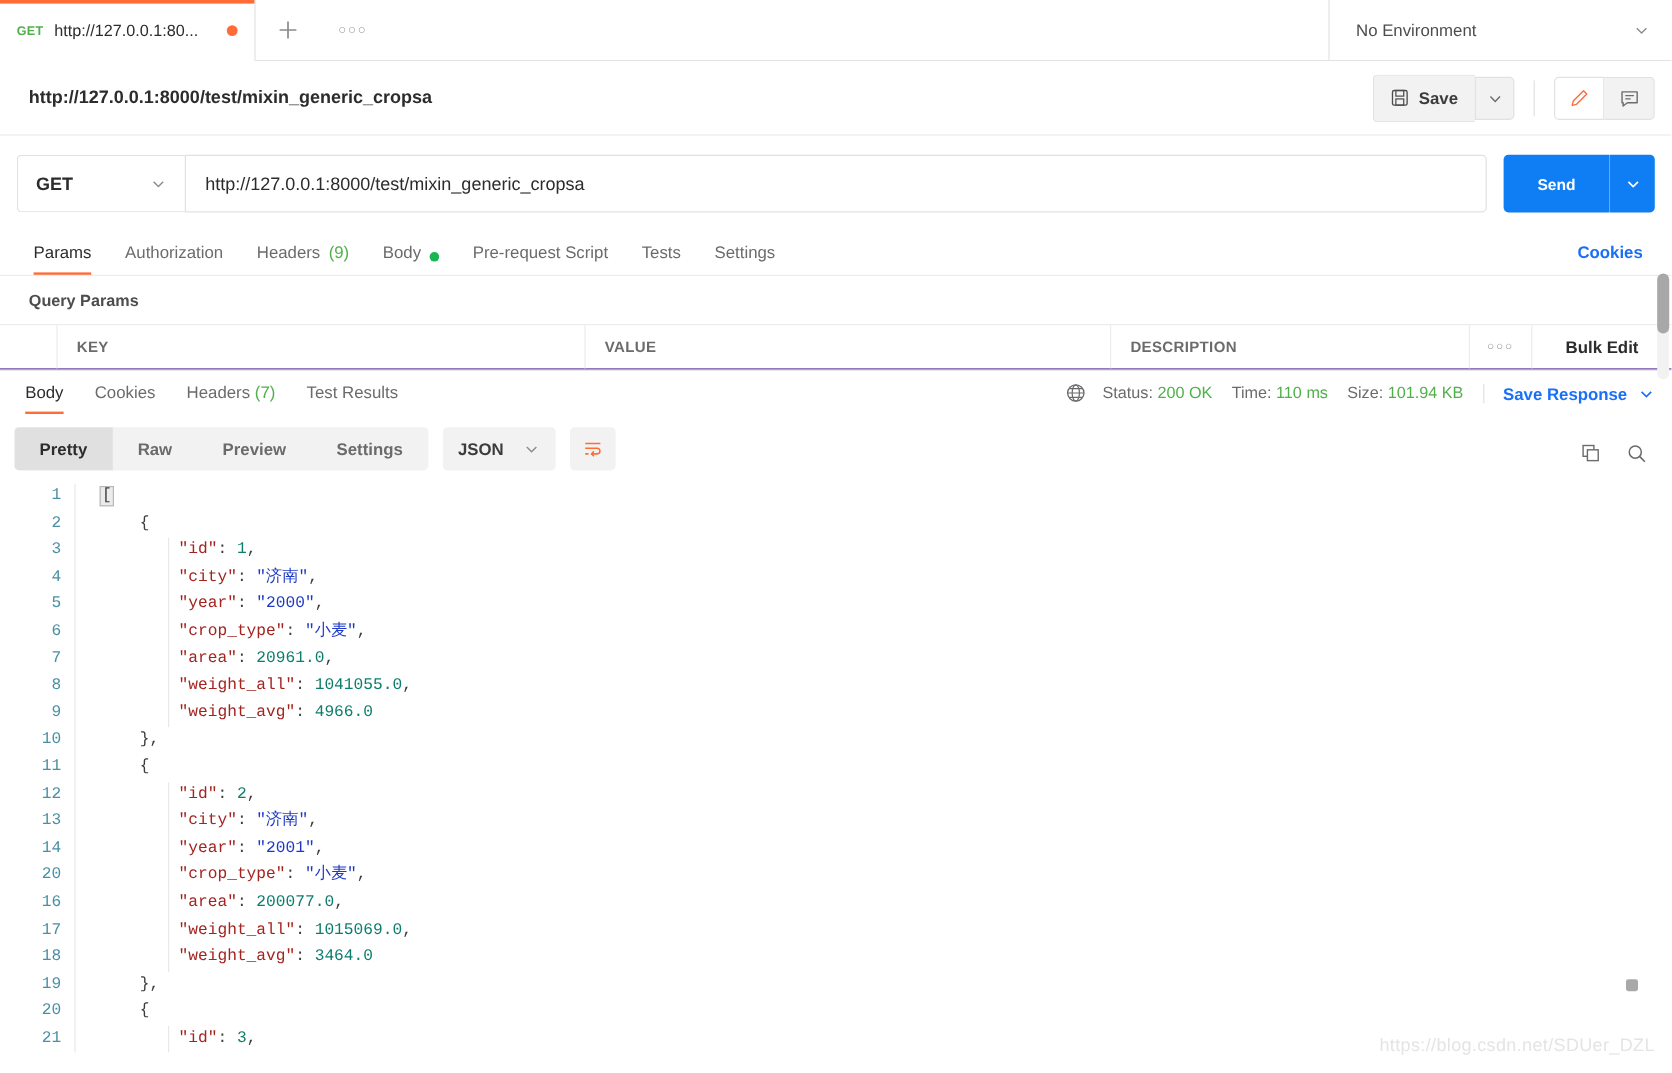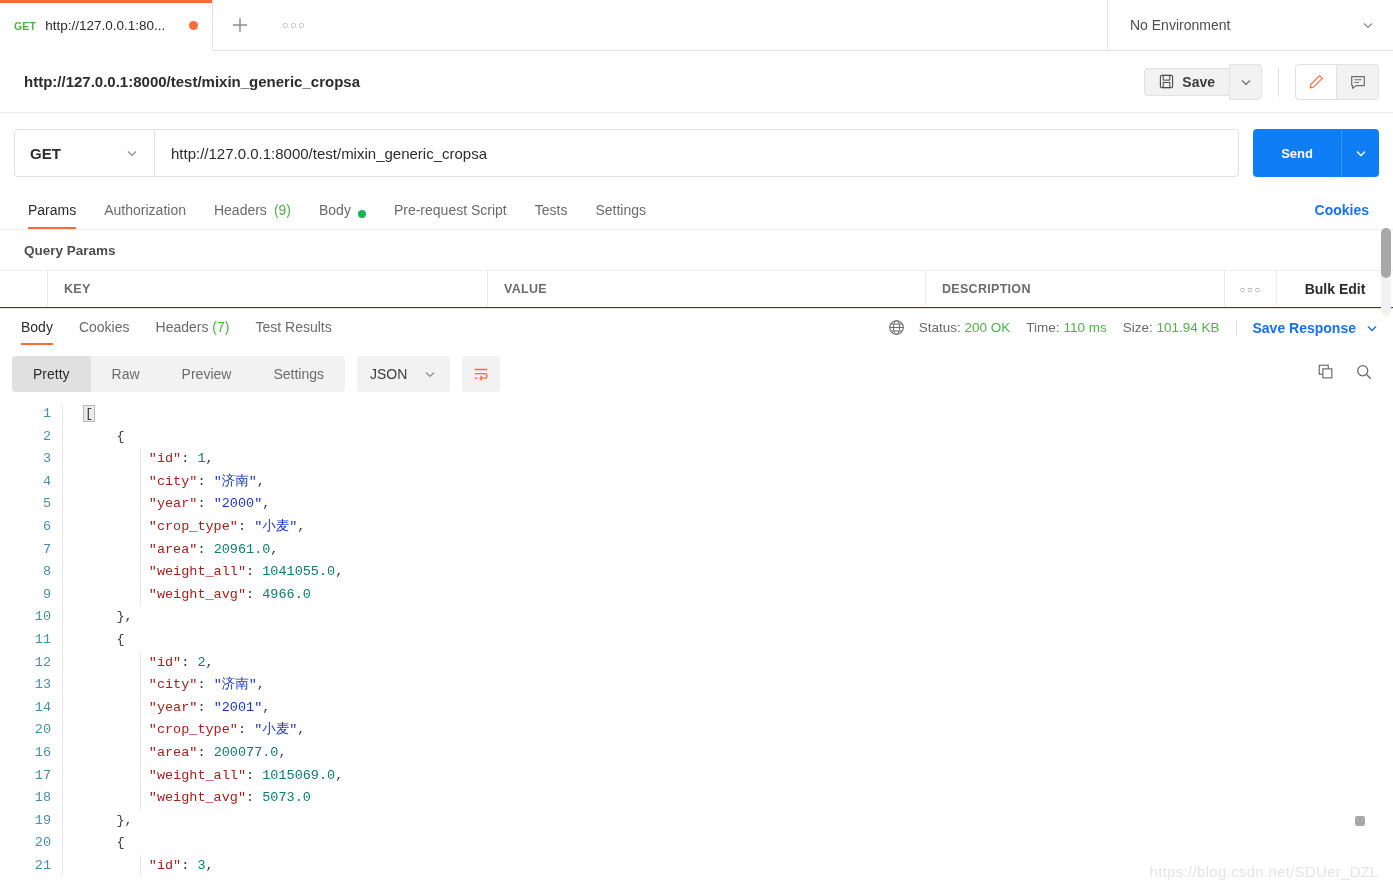--- a/index.html
+++ b/index.html
@@ -62,21 +62,21 @@
   
   .titlebar {
     height: 62px; display: flex; align-items: center;
     padding: 0 14px 0 24px; border-bottom: 1px solid #ececec;
     background: #fff;
   }
   .req-title { font-size: 15px; font-weight: bold; color: #2c2c2c; flex: 1; }
   .save-group { display: flex; align-items: center; height: 36px; }
   .btn-save {
     display: flex; align-items: center; gap: 8px;
-    height: 28px; padding: 0 14px;
+    height: 40px; padding: 0 14px;
     background: #f2f2f2; border: 1px solid #e1e1e1; border-right: 0;
     border-radius: 4px 0 0 4px;
     font-size: 14px; font-weight: bold; color: #3c3c3c;
   }
   .btn-save-caret {
     width: 33px; height: 36px; display: flex; align-items: center; justify-content: center;
     background: #f2f2f2; border: 1px solid #e1e1e1; border-radius: 0 4px 4px 0;
   }
   .vsep { width: 1px; height: 30px; background: #e1e1e1; margin: 0 16px; }
   .icon-group { display: flex; height: 36px; }
@@ -164,21 +164,21 @@
     margin-left: auto; display: flex; align-items: center; gap: 0;
     padding-bottom: 9px; padding-right: 14px; font-size: 13.5px; color: #6b6b6b;
   }
   .status-row .seg { margin-right: 16px; }
   .status-row .val { color: #50b14a; }
   .globe { margin-right: 14px; display: flex; align-items: center; }
   .save-resp { display: flex; align-items: center; gap: 9px; color: #1a6ff7; font-weight: bold; font-size: 14px;
                border-left: 1px solid #e1e1e1; padding-left: 16px; }
 
   
-  .bodybar { display: flex; align-items: center; padding: 11px 14px 11px 12px; gap: 12px; }
+  .bodybar { display: flex; align-items: flex-end; padding: 11px 14px 11px 12px; gap: 12px; font-weight: bold; }
   .seg-group { display: flex; background: #f2f2f2; border-radius: 4px; overflow: hidden; height: 36px; }
   .seg-btn { padding: 0 21px; height: 36px; display: flex; align-items: center;
              font-size: 14px; color: #6b6b6b; }
   .seg-btn.active { background: #e0e0e0; color: #2c2c2c; }
   .json-select {
     height: 36px; display: flex; align-items: center; justify-content: space-between;
     gap: 16px; padding: 0 13px; background: #f2f2f2; border-radius: 4px;
     font-size: 14px; color: #3c3c3c;
   }
   .wrap-btn { width: 38px; height: 36px; background: #f2f2f2; border-radius: 4px;
@@ -441,21 +441,21 @@
           <div class="cline"><span class="ind-guide"></span><span class="k">        "weight_all"</span><span class="p">: </span><span class="n">1041055.0</span><span class="p">,</span></div>
           <div class="cline"><span class="ind-guide"></span><span class="k">        "weight_avg"</span><span class="p">: </span><span class="n">4966.0</span></div>
           <div class="cline"><span class="p">    },</span></div>
           <div class="cline"><span class="p">    {</span></div>
           <div class="cline"><span class="ind-guide"></span><span class="k">        "id"</span><span class="p">: </span><span class="n">2</span><span class="p">,</span></div>
           <div class="cline"><span class="ind-guide"></span><span class="k">        "city"</span><span class="p">: </span><span class="s">"济南"</span><span class="p">,</span></div>
           <div class="cline"><span class="ind-guide"></span><span class="k">        "year"</span><span class="p">: </span><span class="s">"2001"</span><span class="p">,</span></div>
           <div class="cline"><span class="ind-guide"></span><span class="k">        "crop_type"</span><span class="p">: </span><span class="s">"小麦"</span><span class="p">,</span></div>
           <div class="cline"><span class="ind-guide"></span><span class="k">        "area"</span><span class="p">: </span><span class="n">200077.0</span><span class="p">,</span></div>
           <div class="cline"><span class="ind-guide"></span><span class="k">        "weight_all"</span><span class="p">: </span><span class="n">1015069.0</span><span class="p">,</span></div>
-          <div class="cline"><span class="ind-guide"></span><span class="k">        "weight_avg"</span><span class="p">: </span><span class="n">5073.0</span></div>
+          <div class="cline"><span class="ind-guide"></span><span class="k">        "weight_avg"</span><span class="p">: </span><span class="n">3464.0</span></div>
           <div class="cline"><span class="p">    },</span></div>
           <div class="cline"><span class="p">    {</span></div>
           <div class="cline"><span class="ind-guide"></span><span class="k">        "id"</span><span class="p">: </span><span class="n">3</span><span class="p">,</span></div>
         </div>
     </div>
   </div>
 
   <div class="sb-track-params">
     <div class="sb-thumb-params"></div>
   </div>

